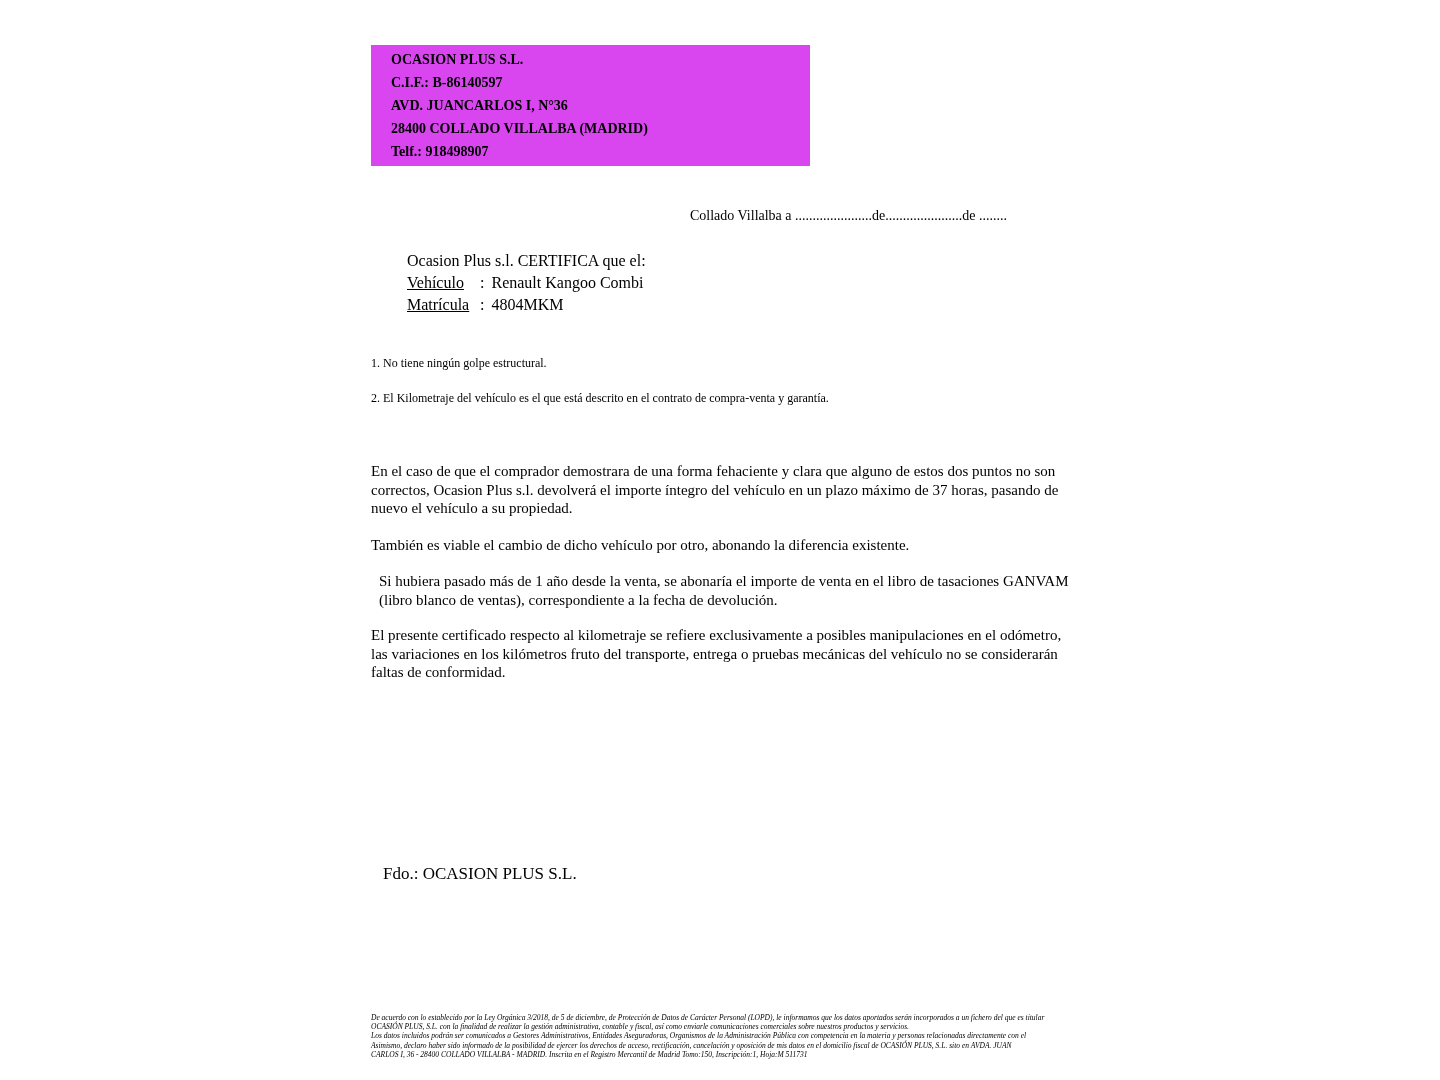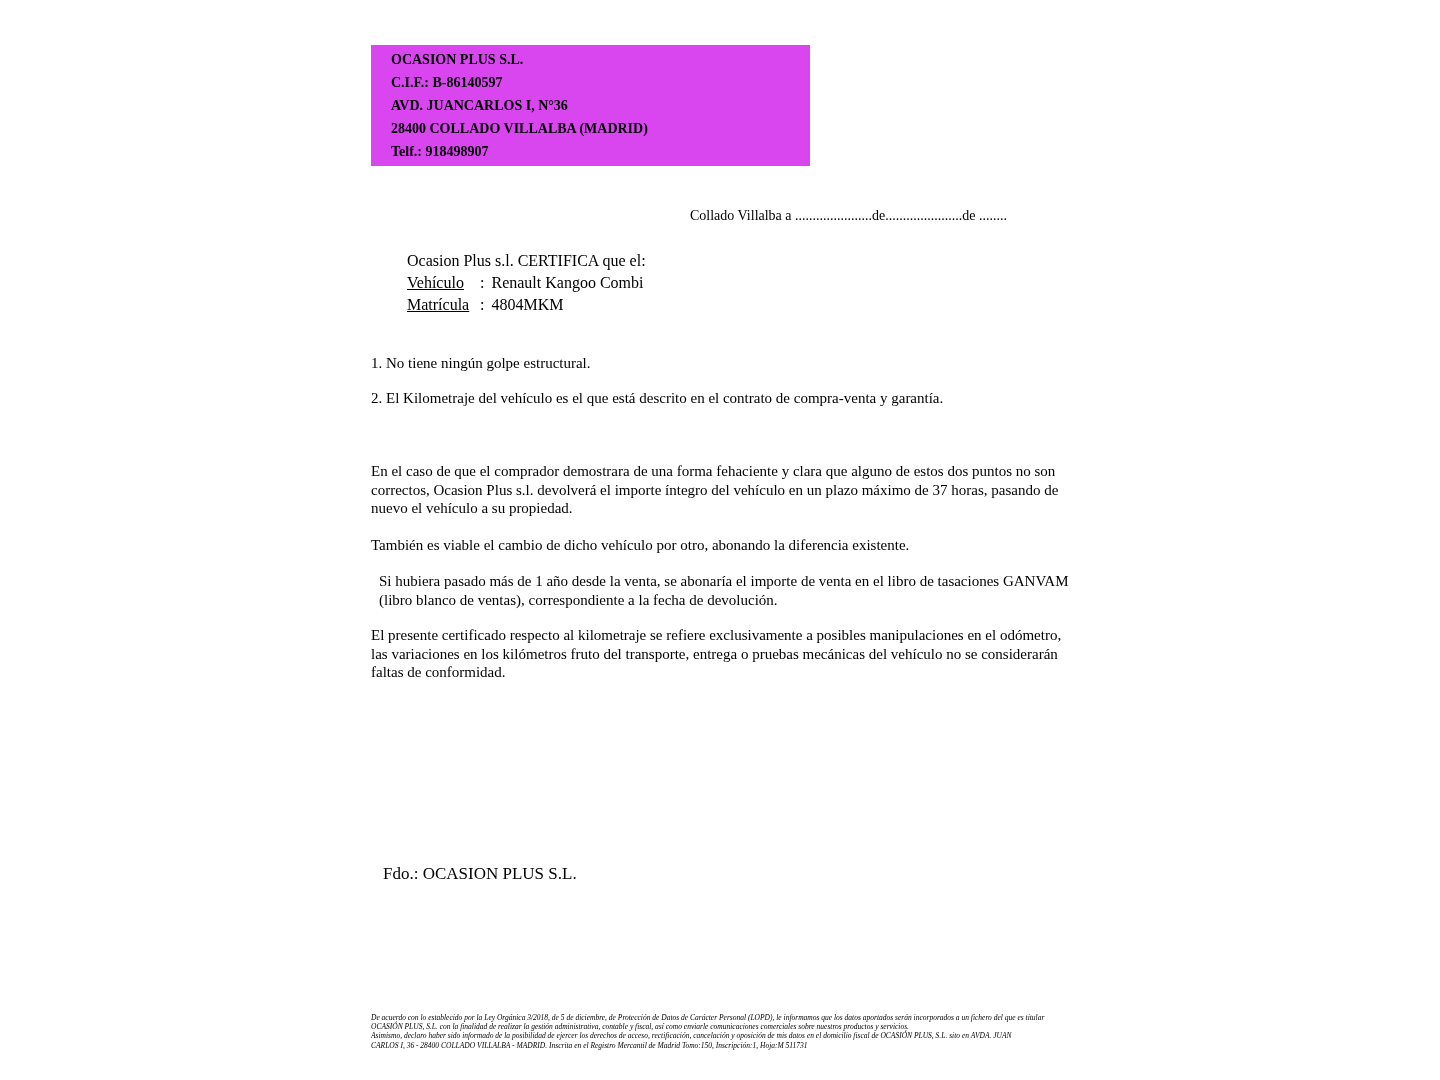--- a/index.html
+++ b/index.html
@@ -45,21 +45,21 @@
     white-space: nowrap;
     margin-left: 36px;
   }
   .labelcol { display: inline-block; width: 73px; }
   .ul { text-decoration: underline; }
   .field-value { margin-left: 7px; }
   .point {
     position: absolute;
     left: 371px;
     width: 720px;
-    font-size: 15px;
+    font-size: 12px;
     line-height: 18.5px;
     white-space: nowrap;
   }
   .p1 { top: 354px; }
   .p2 { top: 389px; }
   .para {
     position: absolute;
     left: 371px;
     width: 702px;
     font-size: 15px;
@@ -116,17 +116,18 @@
   <div class="para para1">En el caso de que el comprador demostrara de una forma fehaciente y clara que alguno de estos dos puntos no son correctos, Ocasion Plus s.l. devolverá el importe íntegro del vehículo en un plazo máximo de 37 horas, pasando de nuevo el vehículo a su propiedad.</div>
   <div class="para para2">También es viable el cambio de dicho vehículo por otro, abonando la diferencia existente.</div>
   <div class="para para3">Si hubiera pasado más de 1 año desde la venta, se abonaría el importe de venta en el libro de tasaciones GANVAM (libro blanco de ventas), correspondiente a la fecha de devolución.</div>
   <div class="para para4">El presente certificado respecto al kilometraje se refiere exclusivamente a posibles manipulaciones en el odómetro, las variaciones en los kilómetros fruto del transporte, entrega o pruebas mecánicas del vehículo no se considerarán faltas de conformidad.</div>
 
   <div class="signature">Fdo.: OCASION PLUS S.L.</div>
 
   <div class="legal-footer">
     <div>De acuerdo con lo establecido por la Ley Orgánica 3/2018, de 5 de diciembre, de Protección de Datos de Carácter Personal (LOPD), le informamos que los datos aportados serán incorporados a un fichero del que es titular</div>
     <div>OCASIÓN PLUS, S.L. con la finalidad de realizar la gestión administrativa, contable y fiscal, así como enviarle comunicaciones comerciales sobre nuestros productos y servicios.</div>
+    <div>Los datos incluidos podrán ser comunicados a Gestores Administrativos, Entidades Aseguradoras, Organismos de la Administración Pública con competencia en la materia y personas relacionadas directamente con el</div>
     <div>Asimismo, declaro haber sido informado de la posibilidad de ejercer los derechos de acceso, rectificación, cancelación y oposición de mis datos en el domicilio fiscal de OCASIÓN PLUS, S.L. sito en AVDA. JUAN</div>
     <div>CARLOS I, 36 - 28400 COLLADO VILLALBA - MADRID. Inscrita en el Registro Mercantil de Madrid Tomo:150, Inscripción:1, Hoja:M 511731</div>
   </div>
 
 </div>
 
 </body></html>

